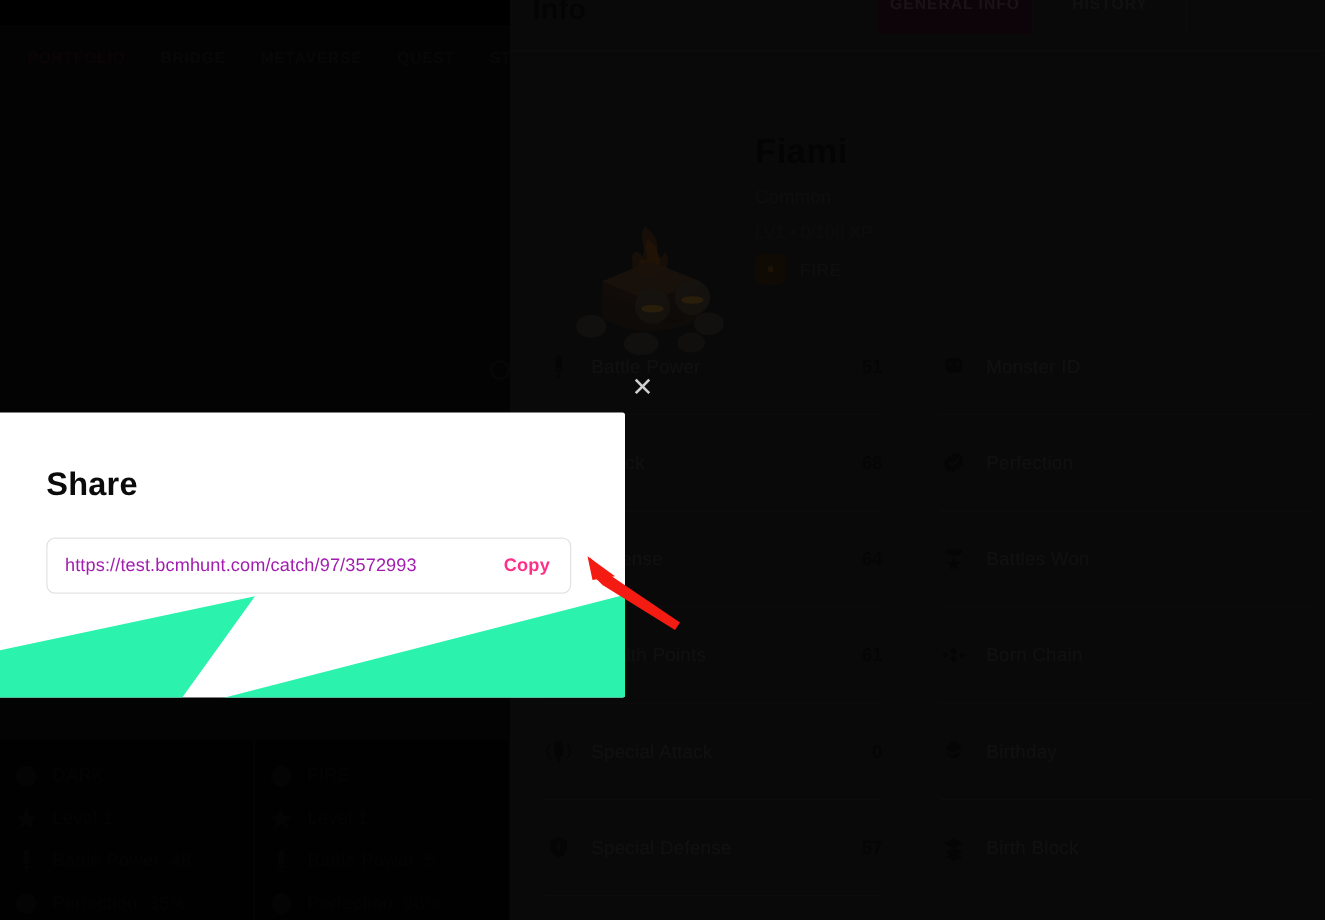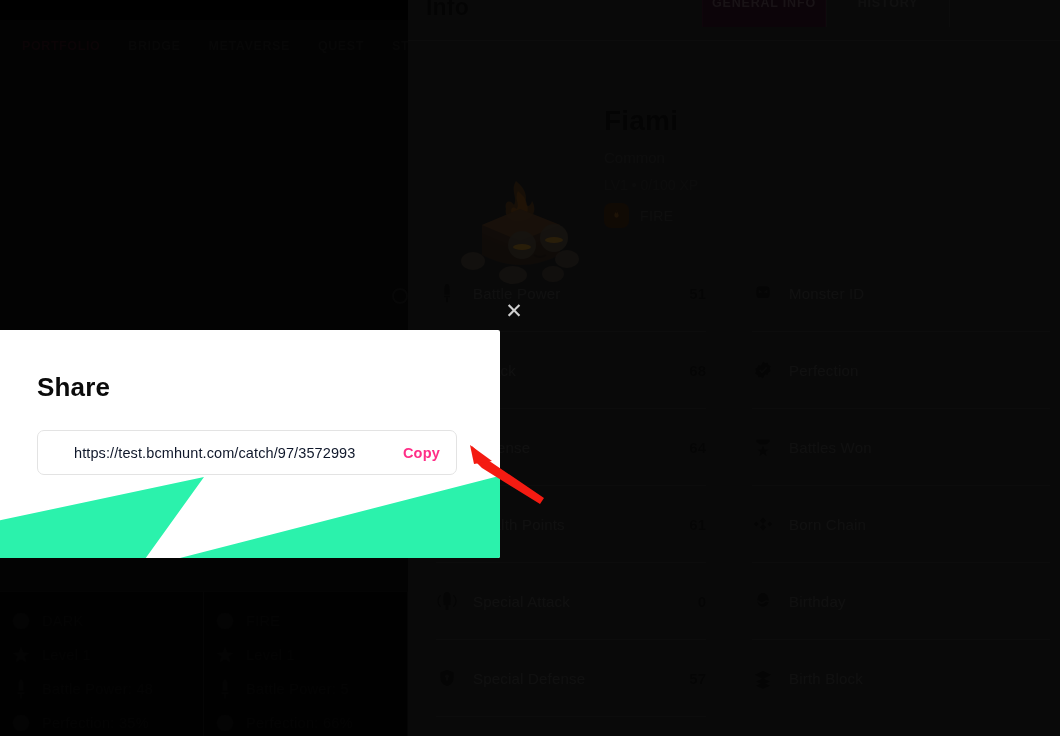--- a/index.html
+++ b/index.html
@@ -179,25 +179,24 @@
     font-size: 26px; font-weight: 700; color: #0b0b0b; letter-spacing: .2px;
     font-family: "Liberation Sans Narrow", "Liberation Sans", sans-serif;
     text-align: center;
   }
   .share-field {
     position: absolute; left: 39px; top: 100px; width: 420px; height: 45px;
     border: 1px solid #e3e3e3; border-radius: 7px; background: #fff;
     display: flex; align-items: center; padding: 0 14px;
   }
   .share-url {
-    flex: 1 1 auto; font-size: 14.5px; color: #0f172a; border: none; outline: none;
+    flex: 1 1 auto; font-size: 14.5px; color: #a21caf; border: none; outline: none;
     background: transparent;
     font-family: "Liberation Sans Narrow", "Liberation Sans", sans-serif;
     letter-spacing: .1px;
-    margin-left: 22px;
   }
   .copy-btn {
     font-size: 14.5px; font-weight: 700; color: #ff2e87; cursor: pointer;
     letter-spacing: .2px; background: none; border: none; padding: 0 2px;
     font-family: "Liberation Sans Narrow", "Liberation Sans", sans-serif;
     margin-left: 28px;
   }
 
   
   .arrow { position: absolute; left: 448px; top: 438px; width: 100px; height: 68px; pointer-events: none; }

